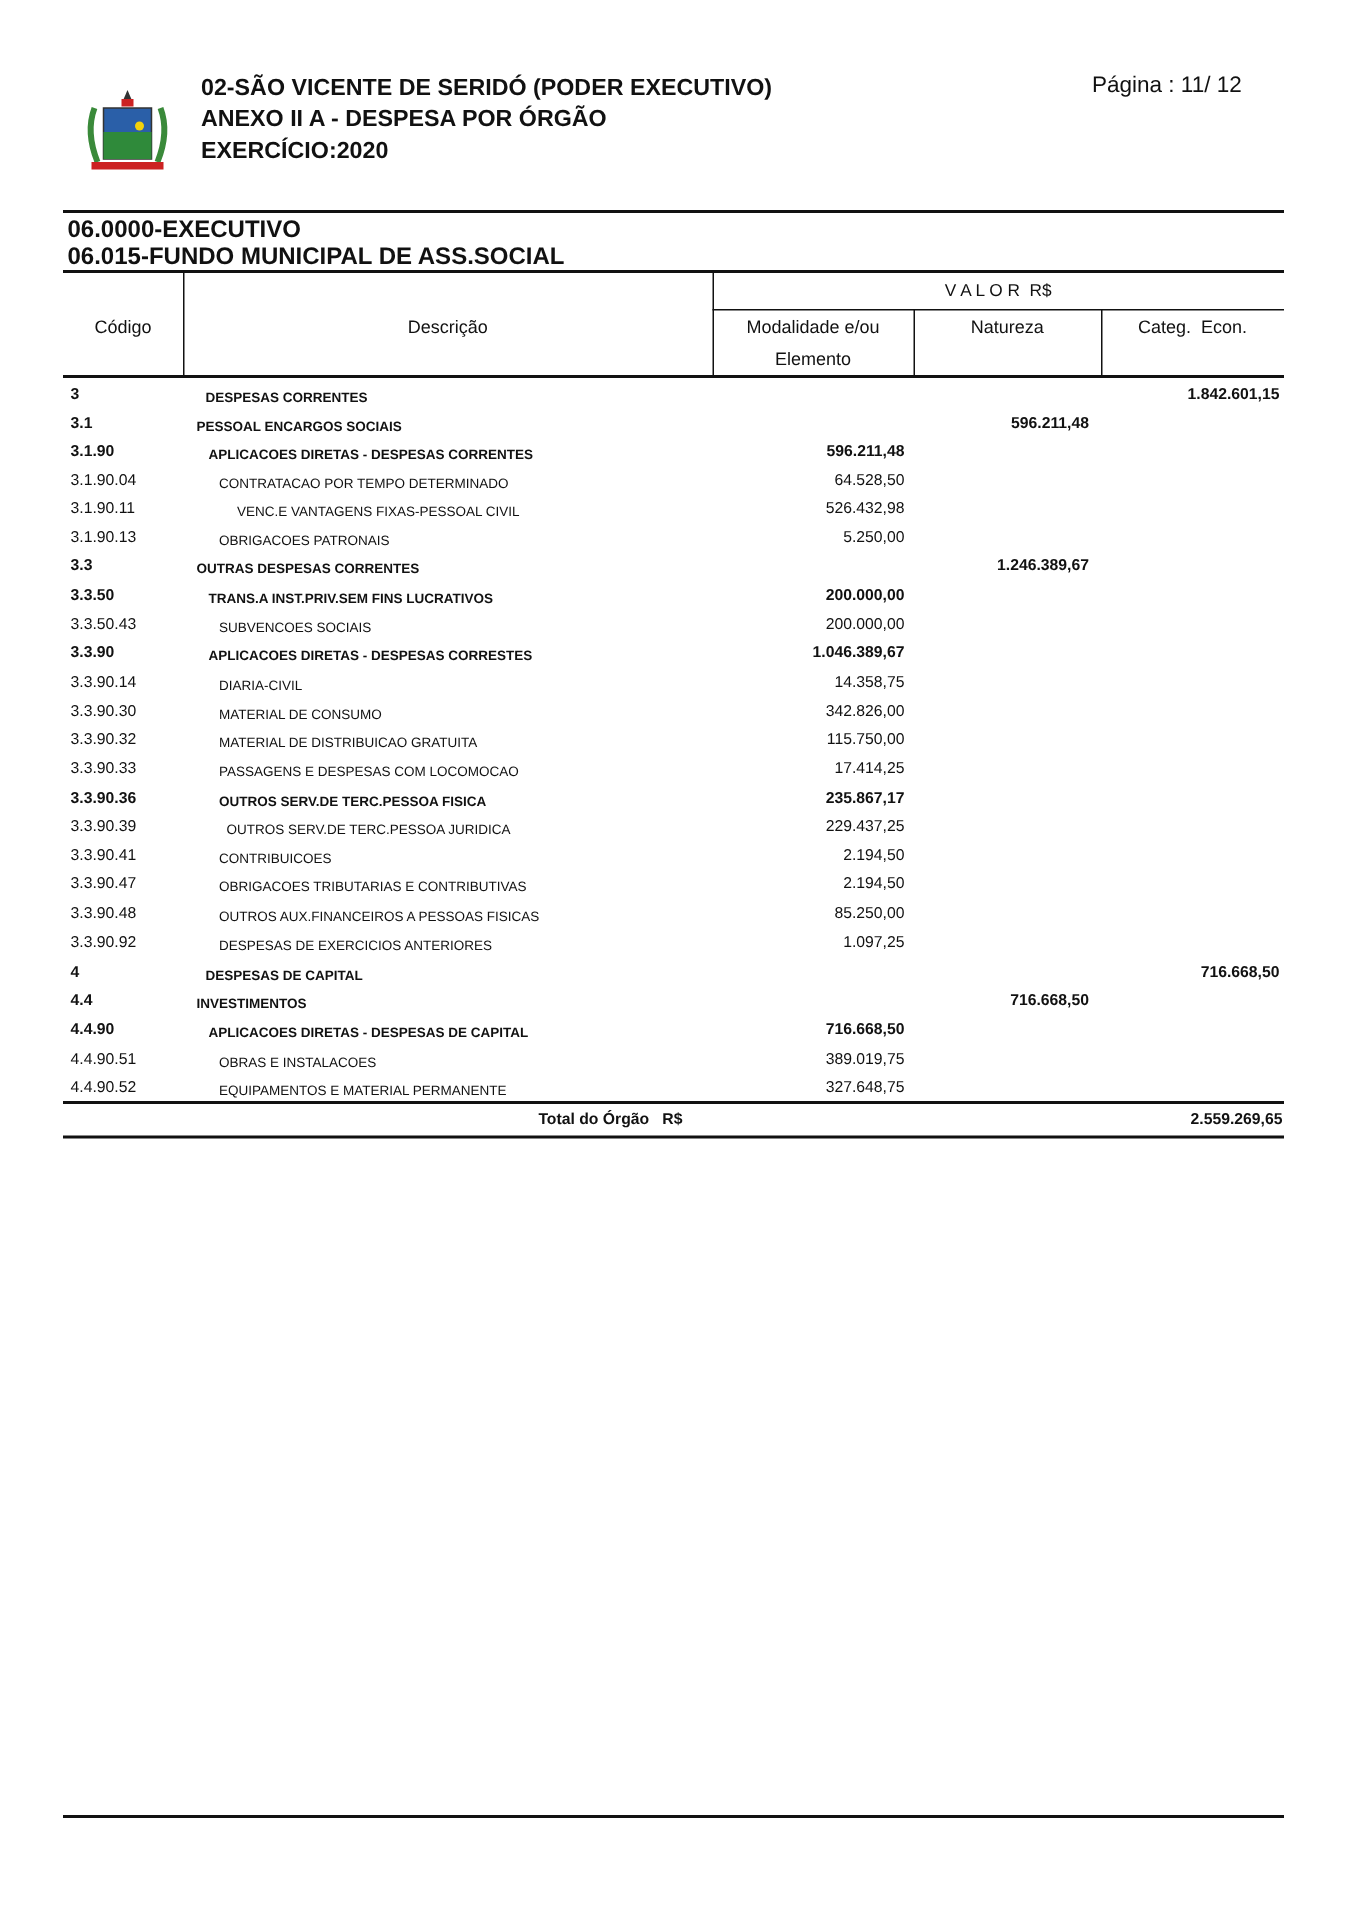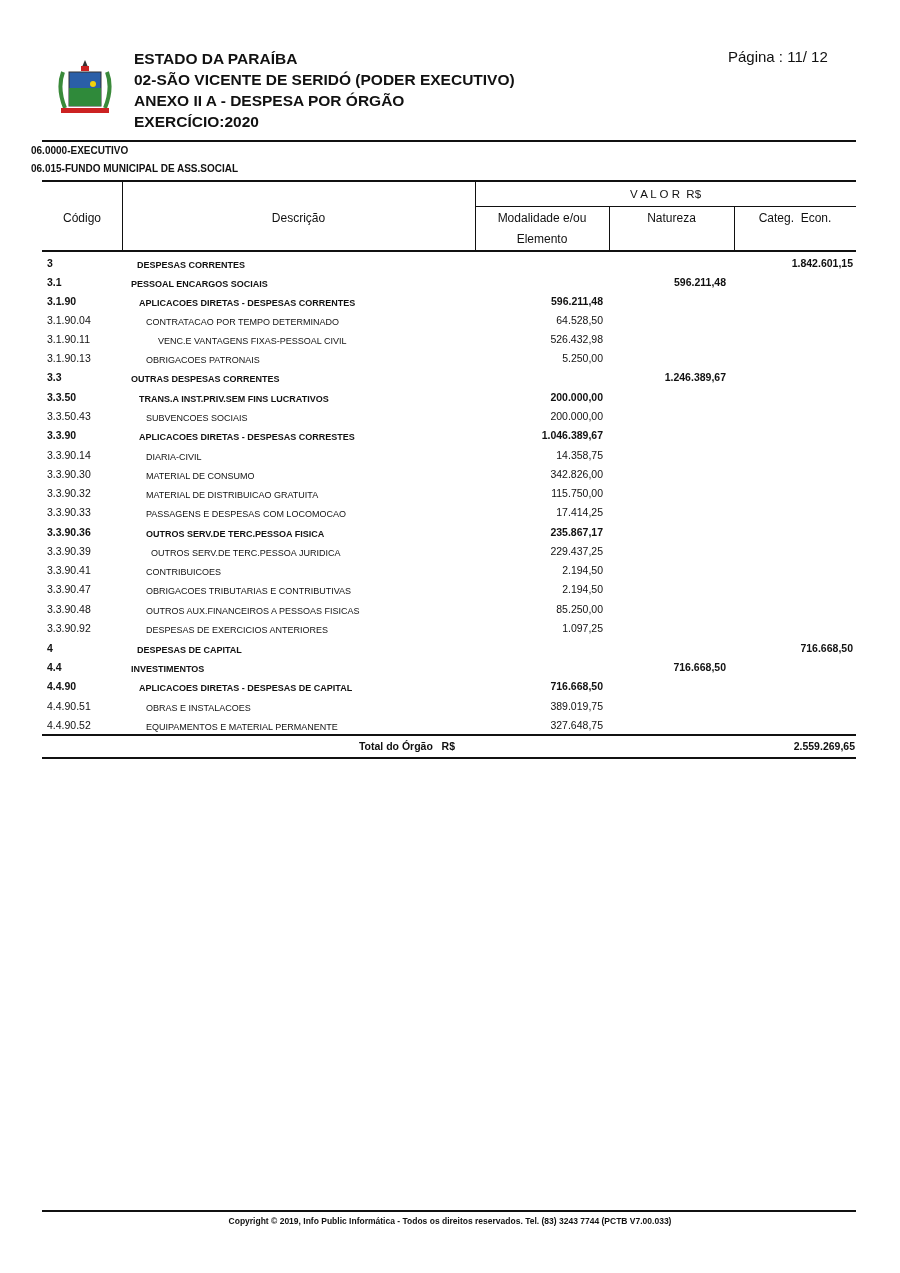--- a/index.html
+++ b/index.html
@@ -3,21 +3,21 @@
 <meta charset="utf-8">
 <style>
   html, body { margin: 0; padding: 0; background: #ffffff; }
   body { width: 900px; height: 1273px; position: relative; font-family: "Liberation Sans", sans-serif; color: #111; }
   .page { position: absolute; left: 0; top: 0; width: 900px; height: 1273px; }
   .logo { position: absolute; left: 55px; top: 58px; width: 60px; height: 62px; }
   .hdr { position: absolute; left: 134px; top: 48px; font-weight: bold; font-size: 15.5px; line-height: 21px; }
   .hdr div { white-space: nowrap; }
   .pageno { position: absolute; left: 728px; top: 48px; font-size: 15px; }
   .rule { position: absolute; left: 42px; width: 814px; background: #111; }
-  .org { position: absolute; left: 31px; font-weight: bold; font-size: 10px; }
+  .org { position: absolute; left: 45px; font-weight: bold; font-size: 16px; }
   .th-cell { font-weight: normal; text-align: center; }
   .row { position: absolute; left: 42px; width: 814px; height: 19px; font-size: 10.5px; }
   .row .code { position: absolute; left: 5px; top: 2px; }
   .row .desc { position: absolute; top: 5px; font-size: 9px; }
   .row .v1 { position: absolute; right: 253px; top: 2px; }
   .row .v2 { position: absolute; right: 130px; top: 2px; }
   .row .v3 { position: absolute; right: 3px; top: 2px; }
   .b { font-weight: bold; }
   .footer { position: absolute; left: 0; width: 900px; top: 1216px; text-align: center; font-size: 8.5px; font-weight: bold; }
 </style>
@@ -33,21 +33,20 @@
       <rect x="14" y="14" width="32" height="34" fill="#2a5fa8" stroke="#333" stroke-width="1"></rect>
       <rect x="14" y="30" width="32" height="18" fill="#2f8a3a"></rect>
       <circle cx="38" cy="26" r="3" fill="#f2d20b"></circle>
       <polygon points="30,2 33,9 27,9" fill="#333"></polygon>
       <rect x="26" y="8" width="8" height="5" fill="#c22"></rect>
       <rect x="6" y="50" width="48" height="5" fill="#c22"></rect>
     </svg>
   </div>
 
   <div class="hdr">
-    <div>ESTADO DA PARAÍBA</div>
     <div>02-SÃO VICENTE DE SERIDÓ (PODER EXECUTIVO)</div>
     <div>ANEXO II A - DESPESA POR ÓRGÃO</div>
     <div>EXERCÍCIO:2020</div>
   </div>
   <div class="pageno">Página : 11/ 12</div>
 
   <div class="rule" style="top:140px;height:2px;"></div>
 
   <div class="org" style="top:145px;">06.0000-EXECUTIVO</div>
   <div class="org" style="top:163px;">06.015-FUNDO MUNICIPAL DE ASS.SOCIAL</div>
@@ -246,14 +245,13 @@
         <span class="v3"></span>
       </div>
     </div>
 
   <div class="rule" style="top:734px;height:2px;"></div>
   <div class="b" style="position:absolute;left:300px;width:155px;top:740px;text-align:right;font-size:10.5px;white-space:pre;">Total do Órgão   R$</div>
   <div class="b" style="position:absolute;right:45px;top:740px;font-size:10.5px;">2.559.269,65</div>
   <div class="rule" style="top:757px;height:2px;"></div>
 
   <div class="rule" style="top:1210px;height:2px;"></div>
-  <div class="footer">Copyright © 2019, Info Public Informática - Todos os direitos reservados. Tel. (83) 3243 7744 (PCTB V7.00.033)</div>
 </div>
 
 </body></html>

